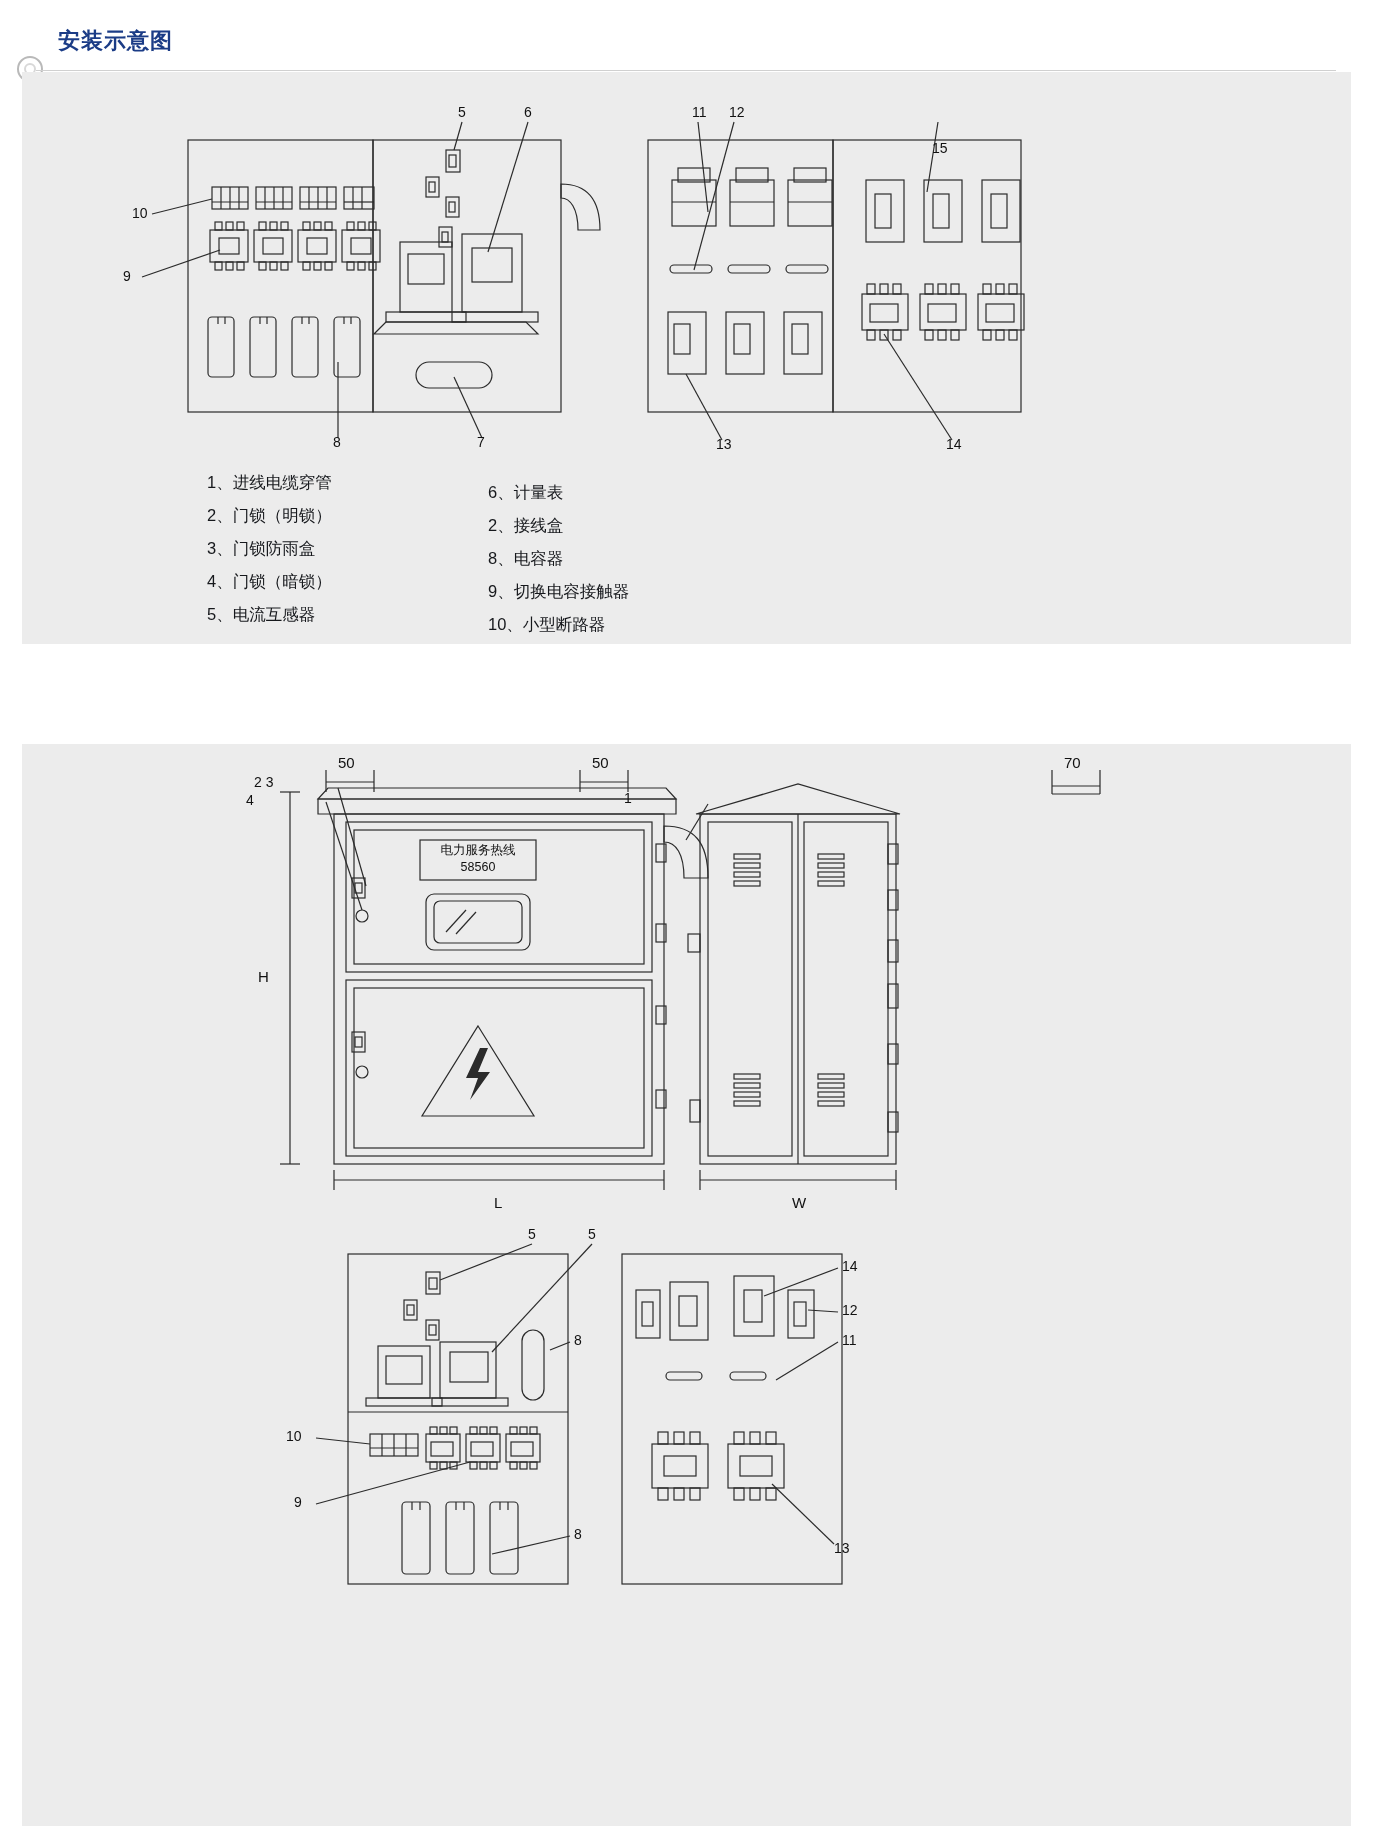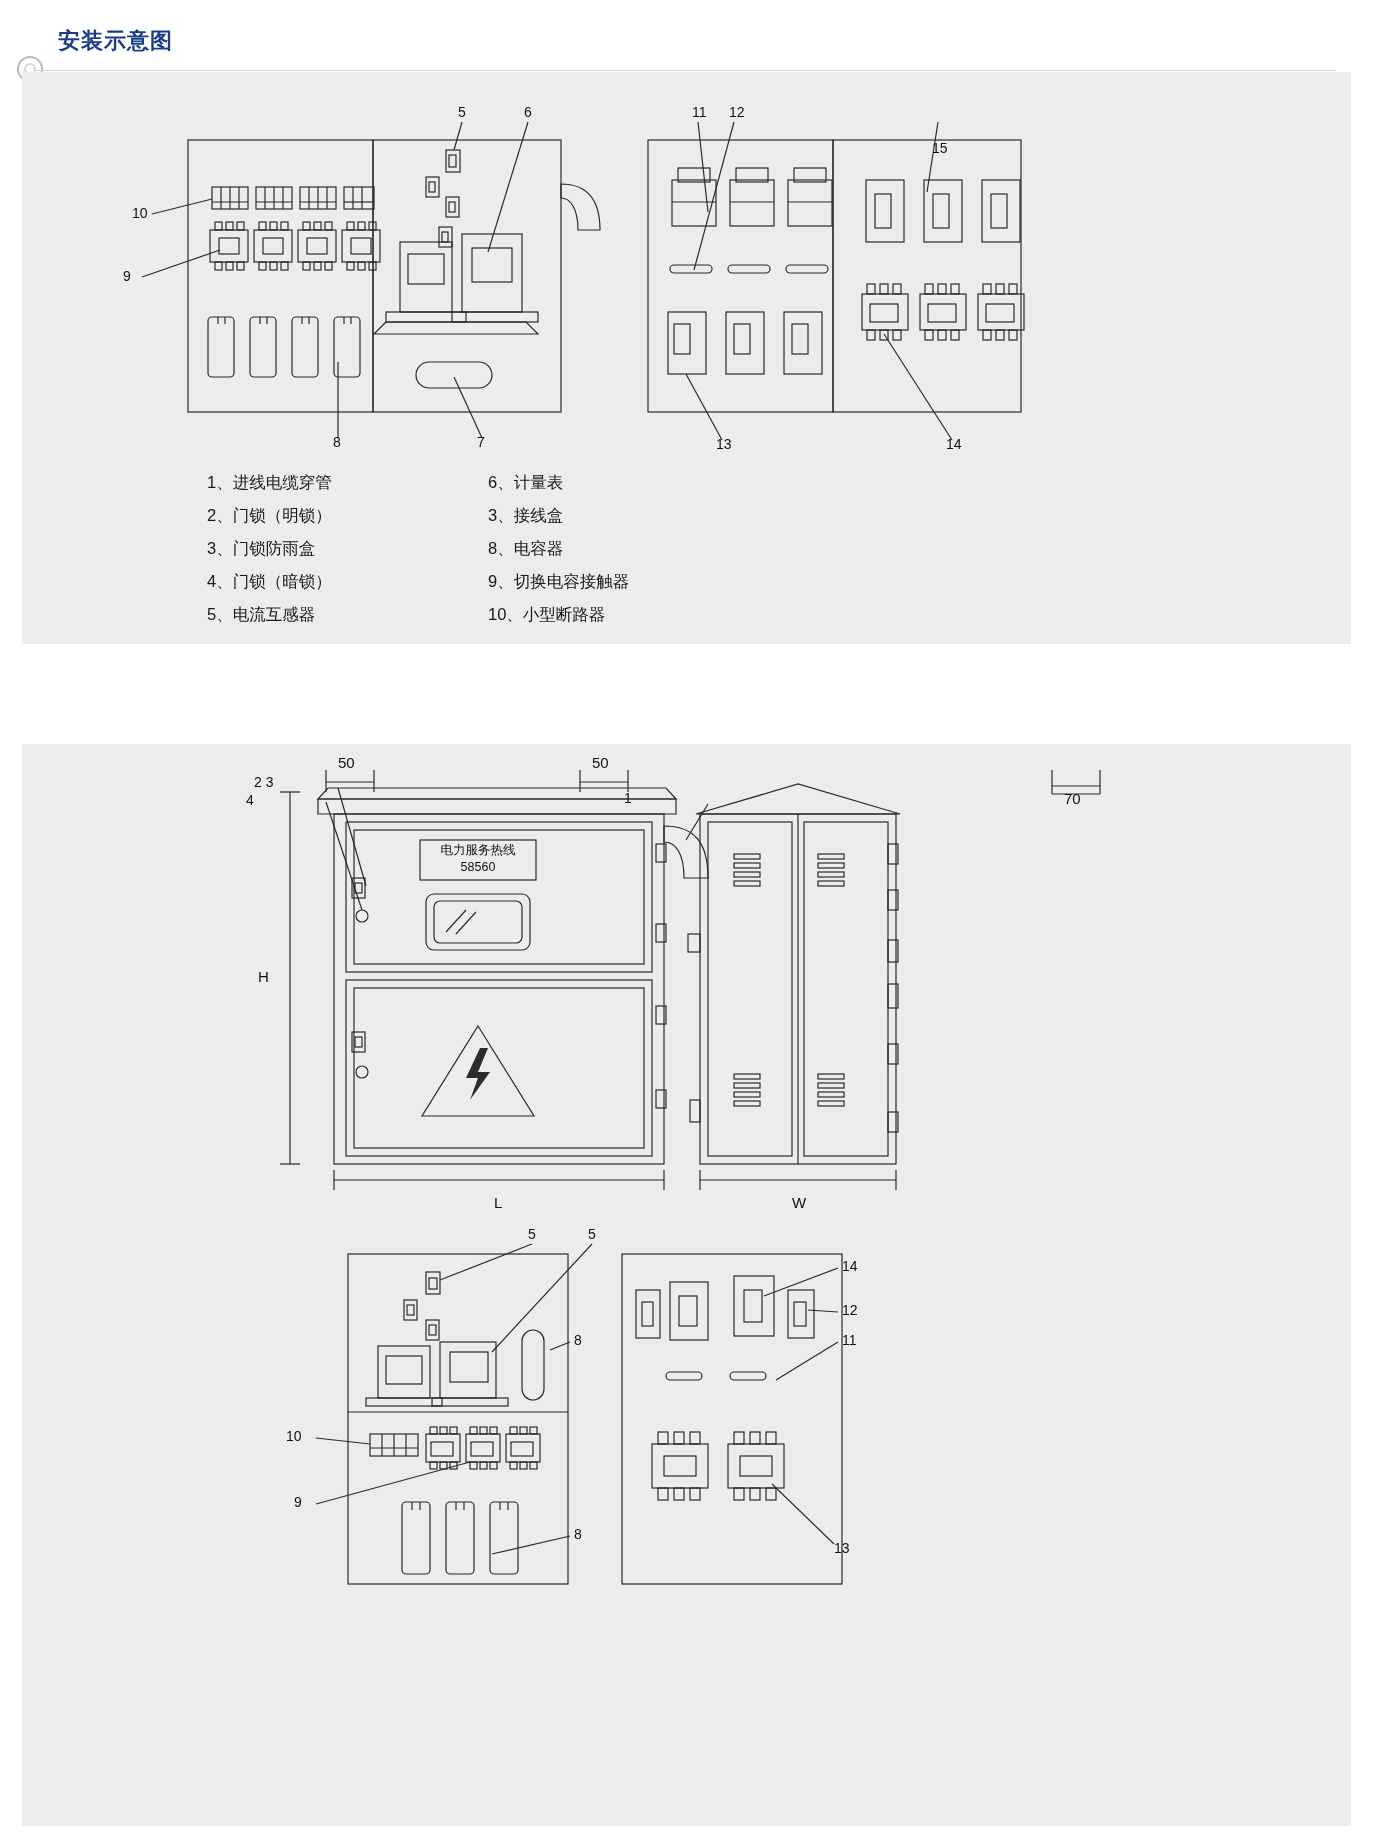--- a/index.html
+++ b/index.html
@@ -228,23 +228,23 @@
     <div class="lbl u" style="left:924px;top:364px;">14</div>
     <div class="lbl" style="left:910px;top:32px;margin-top:36px;">15</div>
 
     <div class="legend" style="left:185px;top:394px;">
       <div>1、进线电缆穿管</div>
       <div>2、门锁（明锁）</div>
       <div>3、门锁防雨盒</div>
       <div>4、门锁（暗锁）</div>
       <div>5、电流互感器</div>
     </div>
-    <div class="legend" style="left:466px;top:394px;">
+    <div class="legend" style="left:466px;top:404px;">
       <div>6、计量表</div>
-      <div>3、接线盒</div>
+      <div>2、接线盒</div>
       <div>8、电容器</div>
       <div>9、切换电容接触器</div>
       <div>10、小型断路器</div>
     </div>
   </div>
 
 
   <div class="panel" style="left:22px;top:744px;width:1329px;height:1082px;">
 
     <svg width="1329" height="1082" viewBox="0 0 1329 1082">
@@ -455,21 +455,21 @@
         <path d="M816 598 L754 636"></path>
         <path d="M812 800 L750 740"></path>
       </g>
     </svg>
 
     <div class="lbl" style="left:232px;top:30px;">2 3</div>
     <div class="lbl" style="left:224px;top:48px;">4</div>
     <div class="lbl" style="left:602px;top:46px;">1</div>
     <div class="lbl" style="left:316px;top:10px;font-size:15px;">50</div>
     <div class="lbl" style="left:570px;top:10px;font-size:15px;">50</div>
-    <div class="lbl" style="left:1042px;top:10px;font-size:15px;margin-top:36px;">70</div>
+    <div class="lbl" style="left:1042px;top:10px;font-size:15px;">70</div>
     <div class="lbl" style="left:236px;top:224px;font-size:15px;">H</div>
     <div class="lbl" style="left:472px;top:450px;font-size:15px;">L</div>
     <div class="lbl" style="left:770px;top:450px;font-size:15px;">W</div>
 
     <div class="lbl" style="left:506px;top:482px;">5</div>
     <div class="lbl" style="left:566px;top:482px;">5</div>
     <div class="lbl" style="left:552px;top:588px;">8</div>
     <div class="lbl u" style="left:264px;top:684px;">10</div>
     <div class="lbl u" style="left:272px;top:750px;">9</div>
     <div class="lbl" style="left:552px;top:782px;">8</div>

